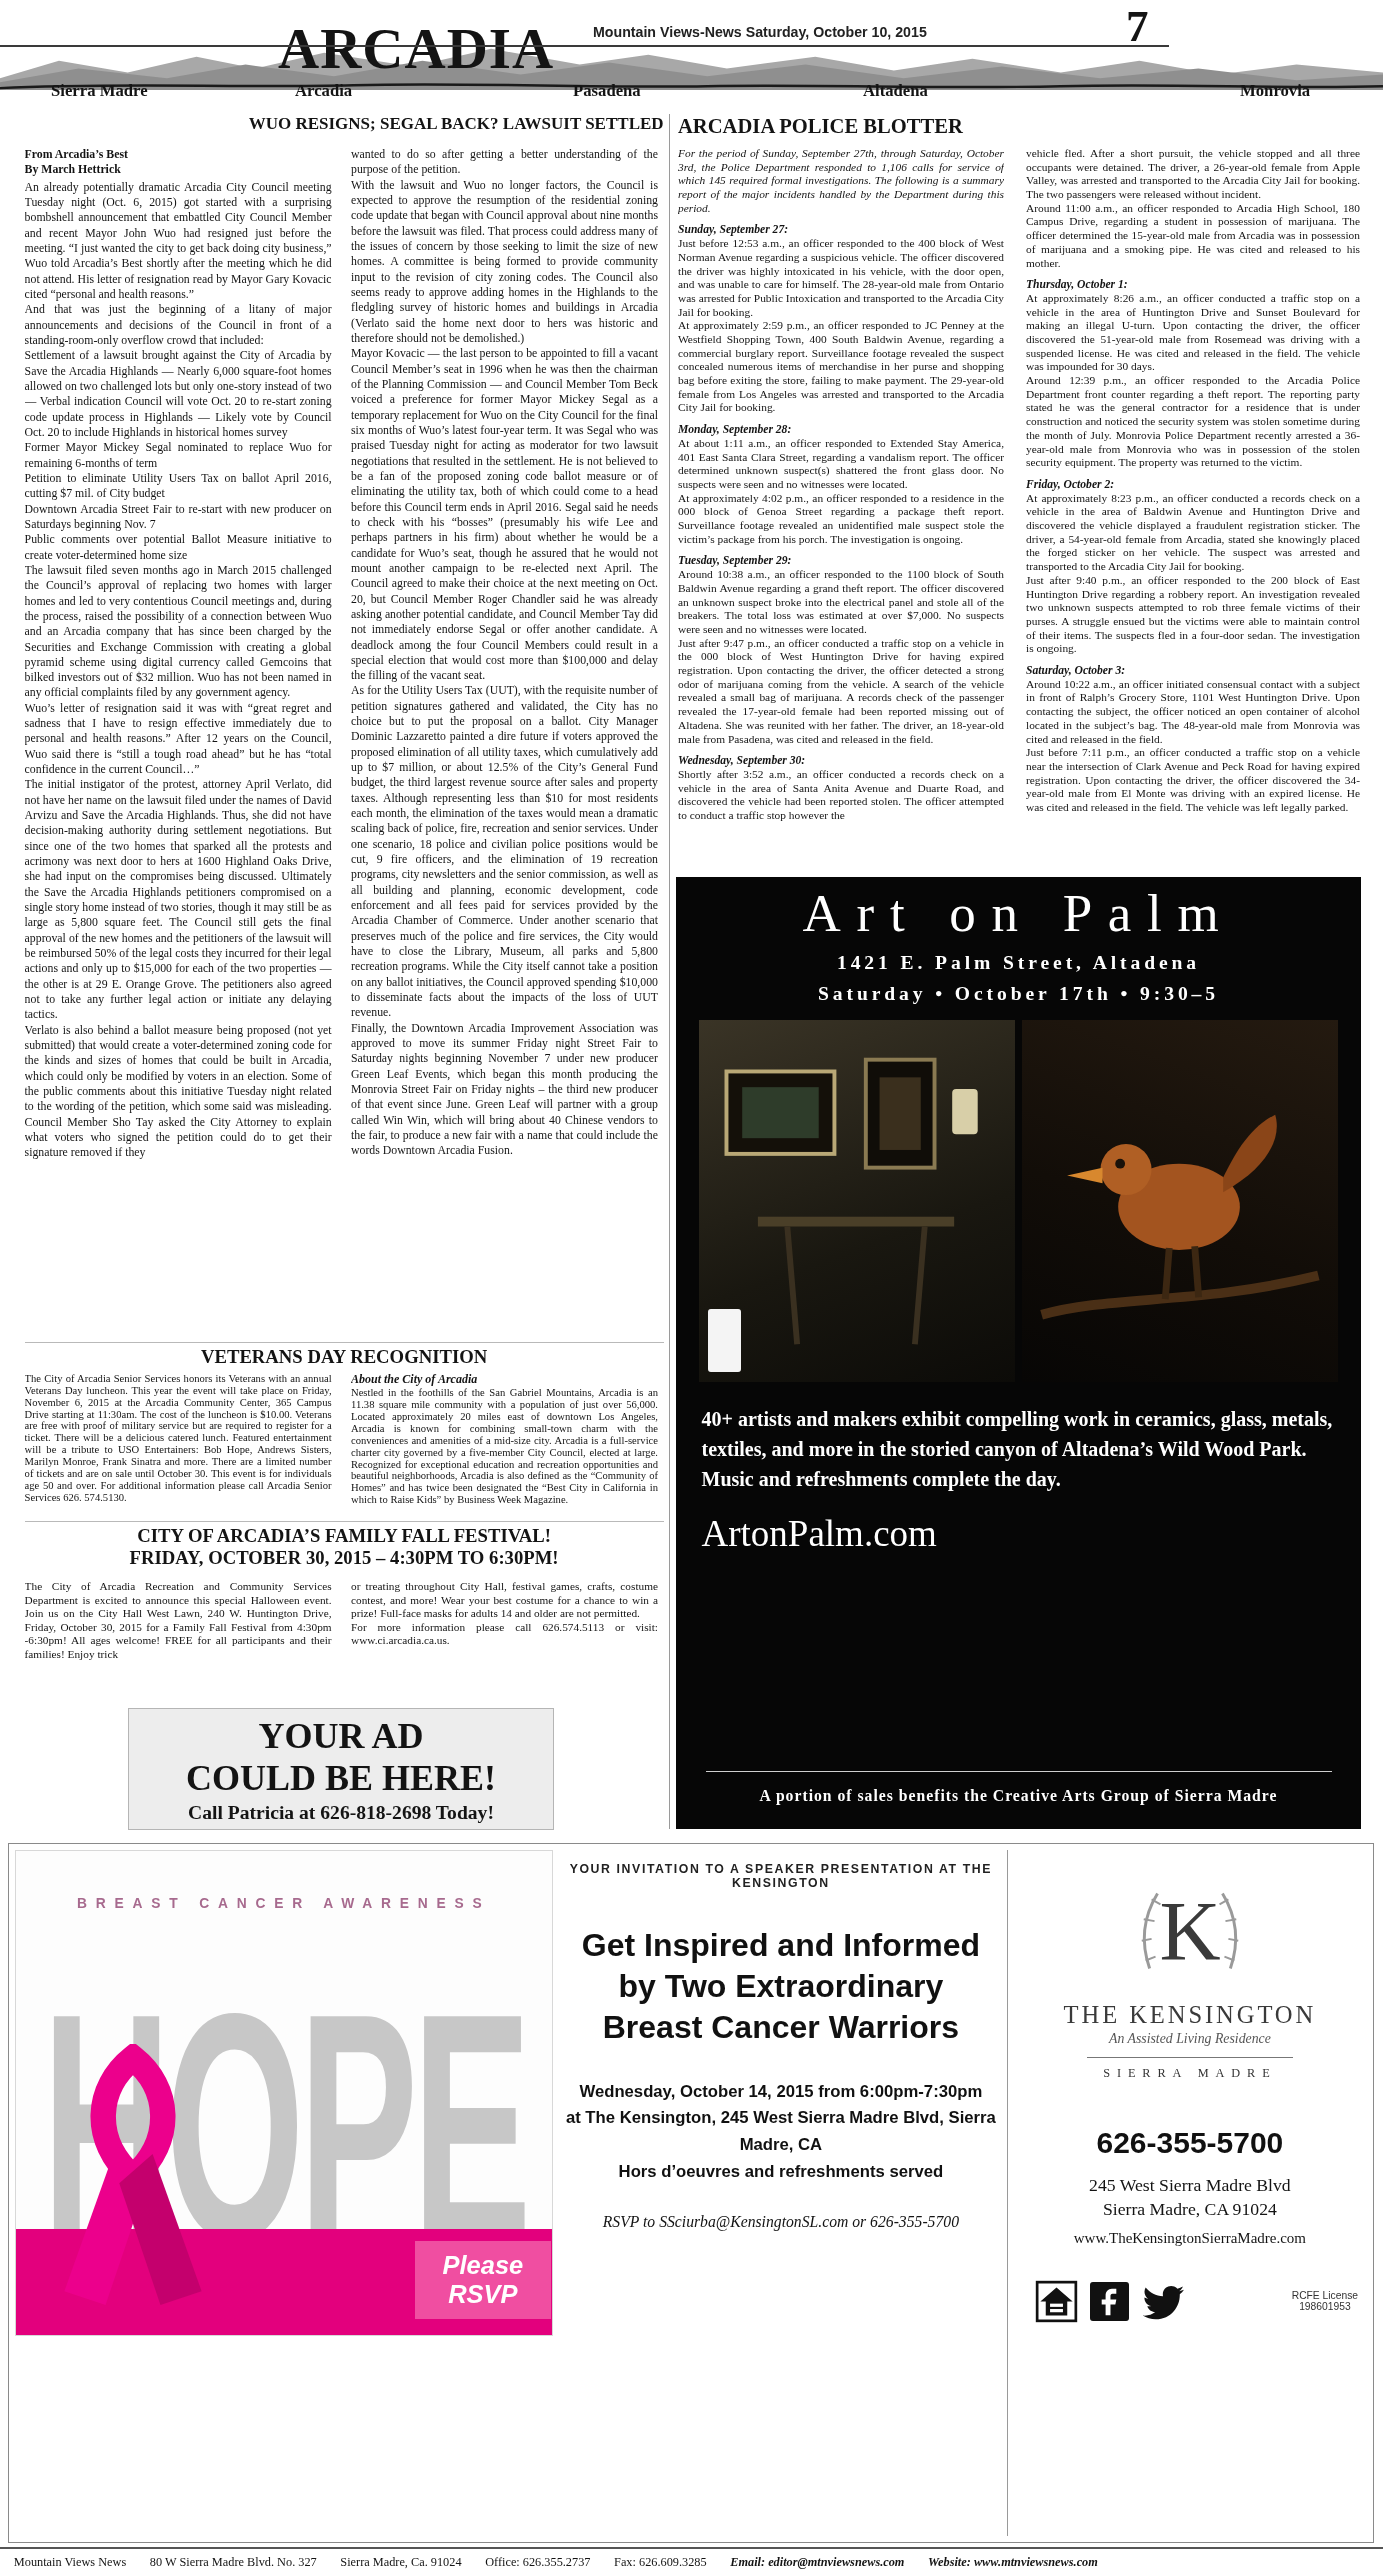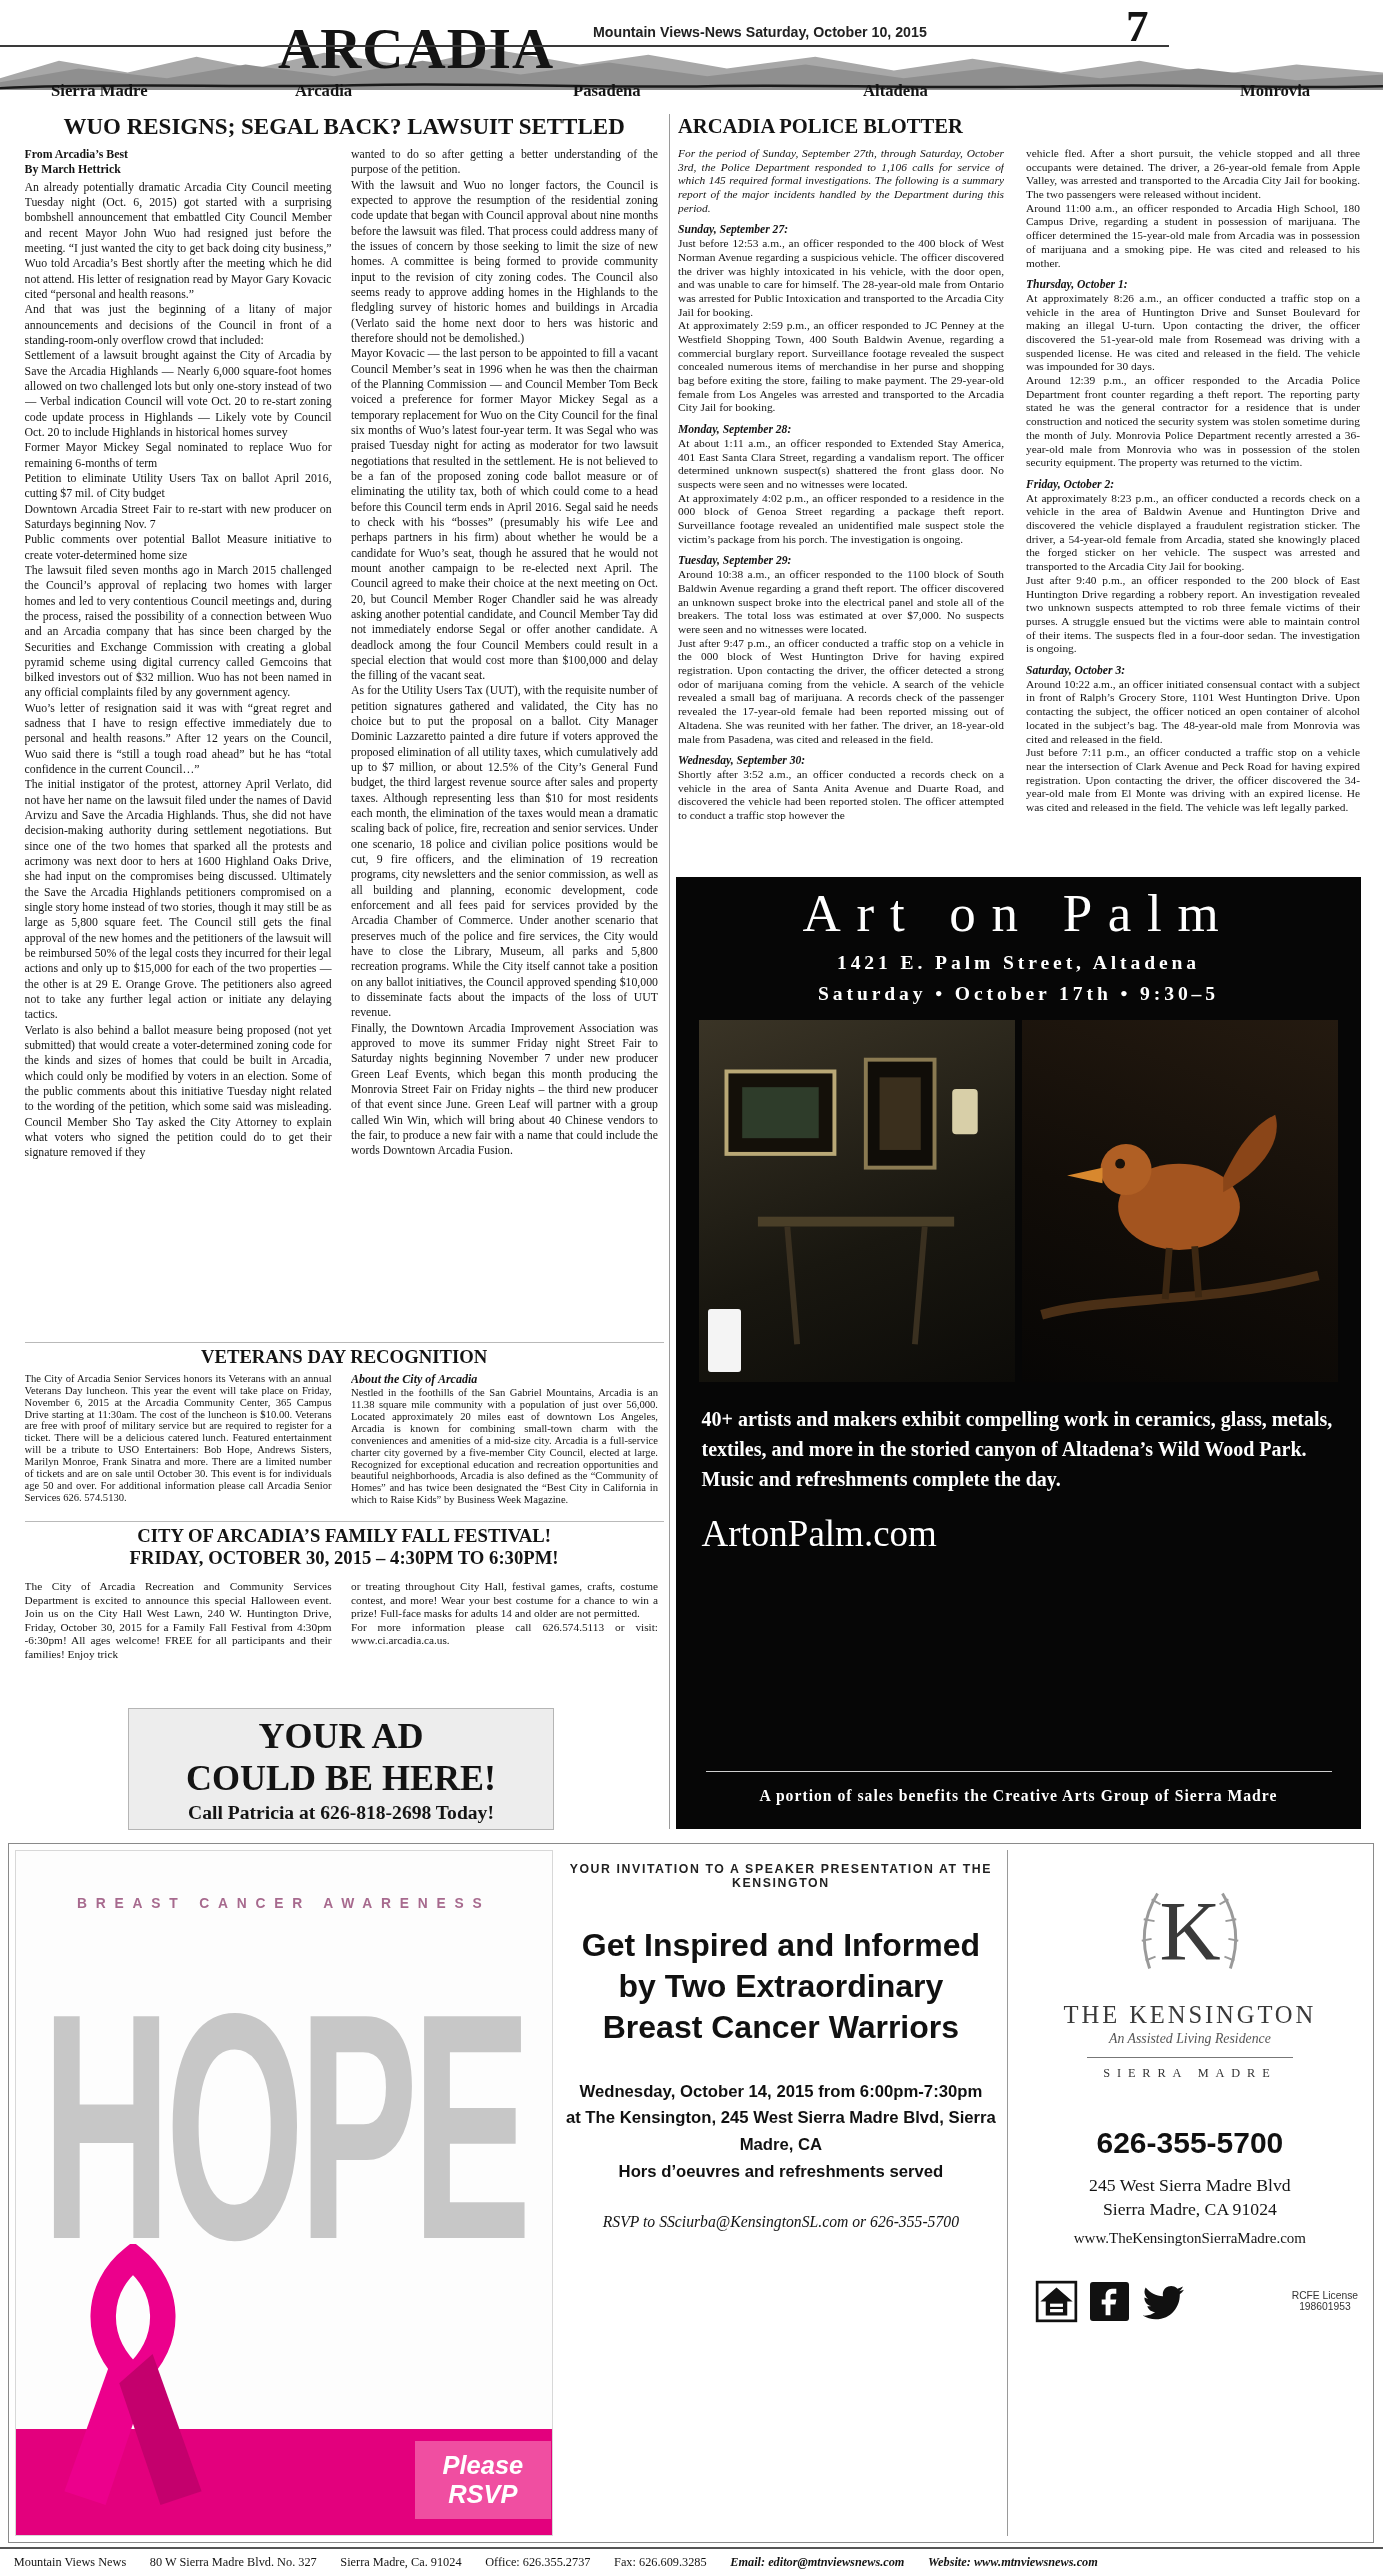--- a/index.html
+++ b/index.html
@@ -6,21 +6,21 @@
   .page{position:relative;width:1383px;height:2576px;background:#ffffff;font-family:"Liberation Serif",serif;color:#141414;overflow:hidden;}
   
   .page-number{position:absolute;left:1126px;top:0;font-size:45px;font-weight:bold;}
   .issue-line{position:absolute;left:593px;top:23.6px;font-family:"Liberation Sans",sans-serif;font-size:14.2px;font-weight:bold;color:#222;z-index:4;}
   .header-rule{position:absolute;left:0;top:45px;width:1169px;height:2px;background:#3a3a3a;z-index:4;}
   .masthead{position:absolute;left:278px;top:15.7px;font-size:57px;font-weight:bold;letter-spacing:1px;z-index:3;}
   .ridge{position:absolute;left:0;top:39px;z-index:1;}
   .city{position:absolute;top:81px;font-size:16.7px;font-weight:bold;z-index:3;}
   
   .headline{position:absolute;font-weight:bold;text-align:center;}
-  .wuo-headline{left:24.6px;top:114px;width:639px;font-size:23px;}
+  .wuo-headline{left:24.6px;top:114px;width:639px;font-size:17px;text-align:right;}
   .blotter-headline{left:678px;top:115px;width:682px;text-align:left;font-size:20.6px;}
   .vets-headline{left:24.6px;top:1346px;width:639px;font-size:18.7px;}
   .fest-headline{left:24.6px;top:1525px;width:639px;font-size:18.7px;line-height:1.18;}
   .col{position:absolute;overflow:hidden;}
   .body-text{white-space:pre-line;text-align:justify;margin:0;}
   .wuo{font-size:11.8px;line-height:1.3;}
   .src{font-weight:bold;font-size:11.8px;}
   .byline{font-weight:bold;font-size:11.8px;margin-bottom:2px;}
   .blotter{font-size:11.4px;line-height:1.2;}
   .blotter-intro{font-style:italic;margin-bottom:6.9px;}
@@ -42,21 +42,21 @@
   .photo{width:316px;height:362px;position:relative;overflow:hidden;}
   .photo-frames{background:linear-gradient(160deg,#3a3426 0%,#191710 60%,#0c0b08 100%);}
   .photo-bird{background:linear-gradient(200deg,#241a10 0%,#120d08 55%,#070605 100%);}
   .cag-logo{position:absolute;left:9.8px;bottom:9.8px;width:33px;height:63px;background:#f4f4f4;border-radius:2.9px;}
   .art-body{margin:21.6px 25.5px 0;font-size:20px;font-weight:bold;line-height:1.5;text-align:left;}
   .art-site{margin:17.7px 25.5px 0;font-size:37px;}
   .art-divider{position:absolute;bottom:57px;left:29.5px;right:29.5px;height:1px;background:#cfcfcf;}
   .art-benefit{position:absolute;bottom:23.6px;left:0;right:0;text-align:center;font-size:15.7px;letter-spacing:1px;font-weight:bold;}
   
   .kens{position:absolute;left:7.9px;top:1843px;width:1366px;height:700px;border:1px solid #8a8a8a;background:#fff;font-family:"Liberation Sans",sans-serif;box-sizing:border-box;}
-  .hope-panel{position:absolute;left:5.9px;top:5.9px;width:538px;height:686px;border:1px solid #d8d8d8;overflow:hidden;background:#fdfdfd;box-sizing:border-box;}
+  .hope-panel{position:absolute;left:5.9px;top:5.9px;width:538px;height:486px;border:1px solid #d8d8d8;overflow:hidden;background:#fdfdfd;box-sizing:border-box;}
   .awareness{position:absolute;top:45px;width:100%;text-align:center;letter-spacing:8.8px;font-size:13.8px;color:#a76a8e;font-weight:bold;}
   .hope-word{position:absolute;top:90px;width:100%;text-align:center;font-size:179px;font-weight:bold;letter-spacing:-5.9px;color:#c7c7c7;transform:scaleY(1.8);transform-origin:50% 0;}
   .pink-bar{position:absolute;bottom:0;left:0;width:100%;height:106px;background:#e3007d;}
   .ribbon{position:absolute;left:19.6px;bottom:25.5px;z-index:2;}
   .please-rsvp{position:absolute;right:1px;bottom:15.7px;background:#f04ea1;color:#fff;font-weight:bold;font-style:italic;font-size:25.5px;line-height:1.15;text-align:center;padding:9.8px 27.5px;white-space:pre-line;z-index:2;}
   .kens-mid{position:absolute;left:550px;top:5.9px;width:444px;height:686px;text-align:center;}
   .kens-invite{margin-top:11.8px;font-size:12.3px;font-weight:bold;letter-spacing:1.6px;color:#222;}
   .kens-title{margin-top:35px;font-size:32px;font-weight:bold;line-height:1.28;color:#111;}
   .kens-details{margin-top:31px;font-size:16.7px;font-weight:bold;line-height:1.6;color:#111;}
   .kens-rsvp{margin-top:27.5px;font-size:15.7px;font-style:italic;font-family:"Liberation Serif",serif;}

